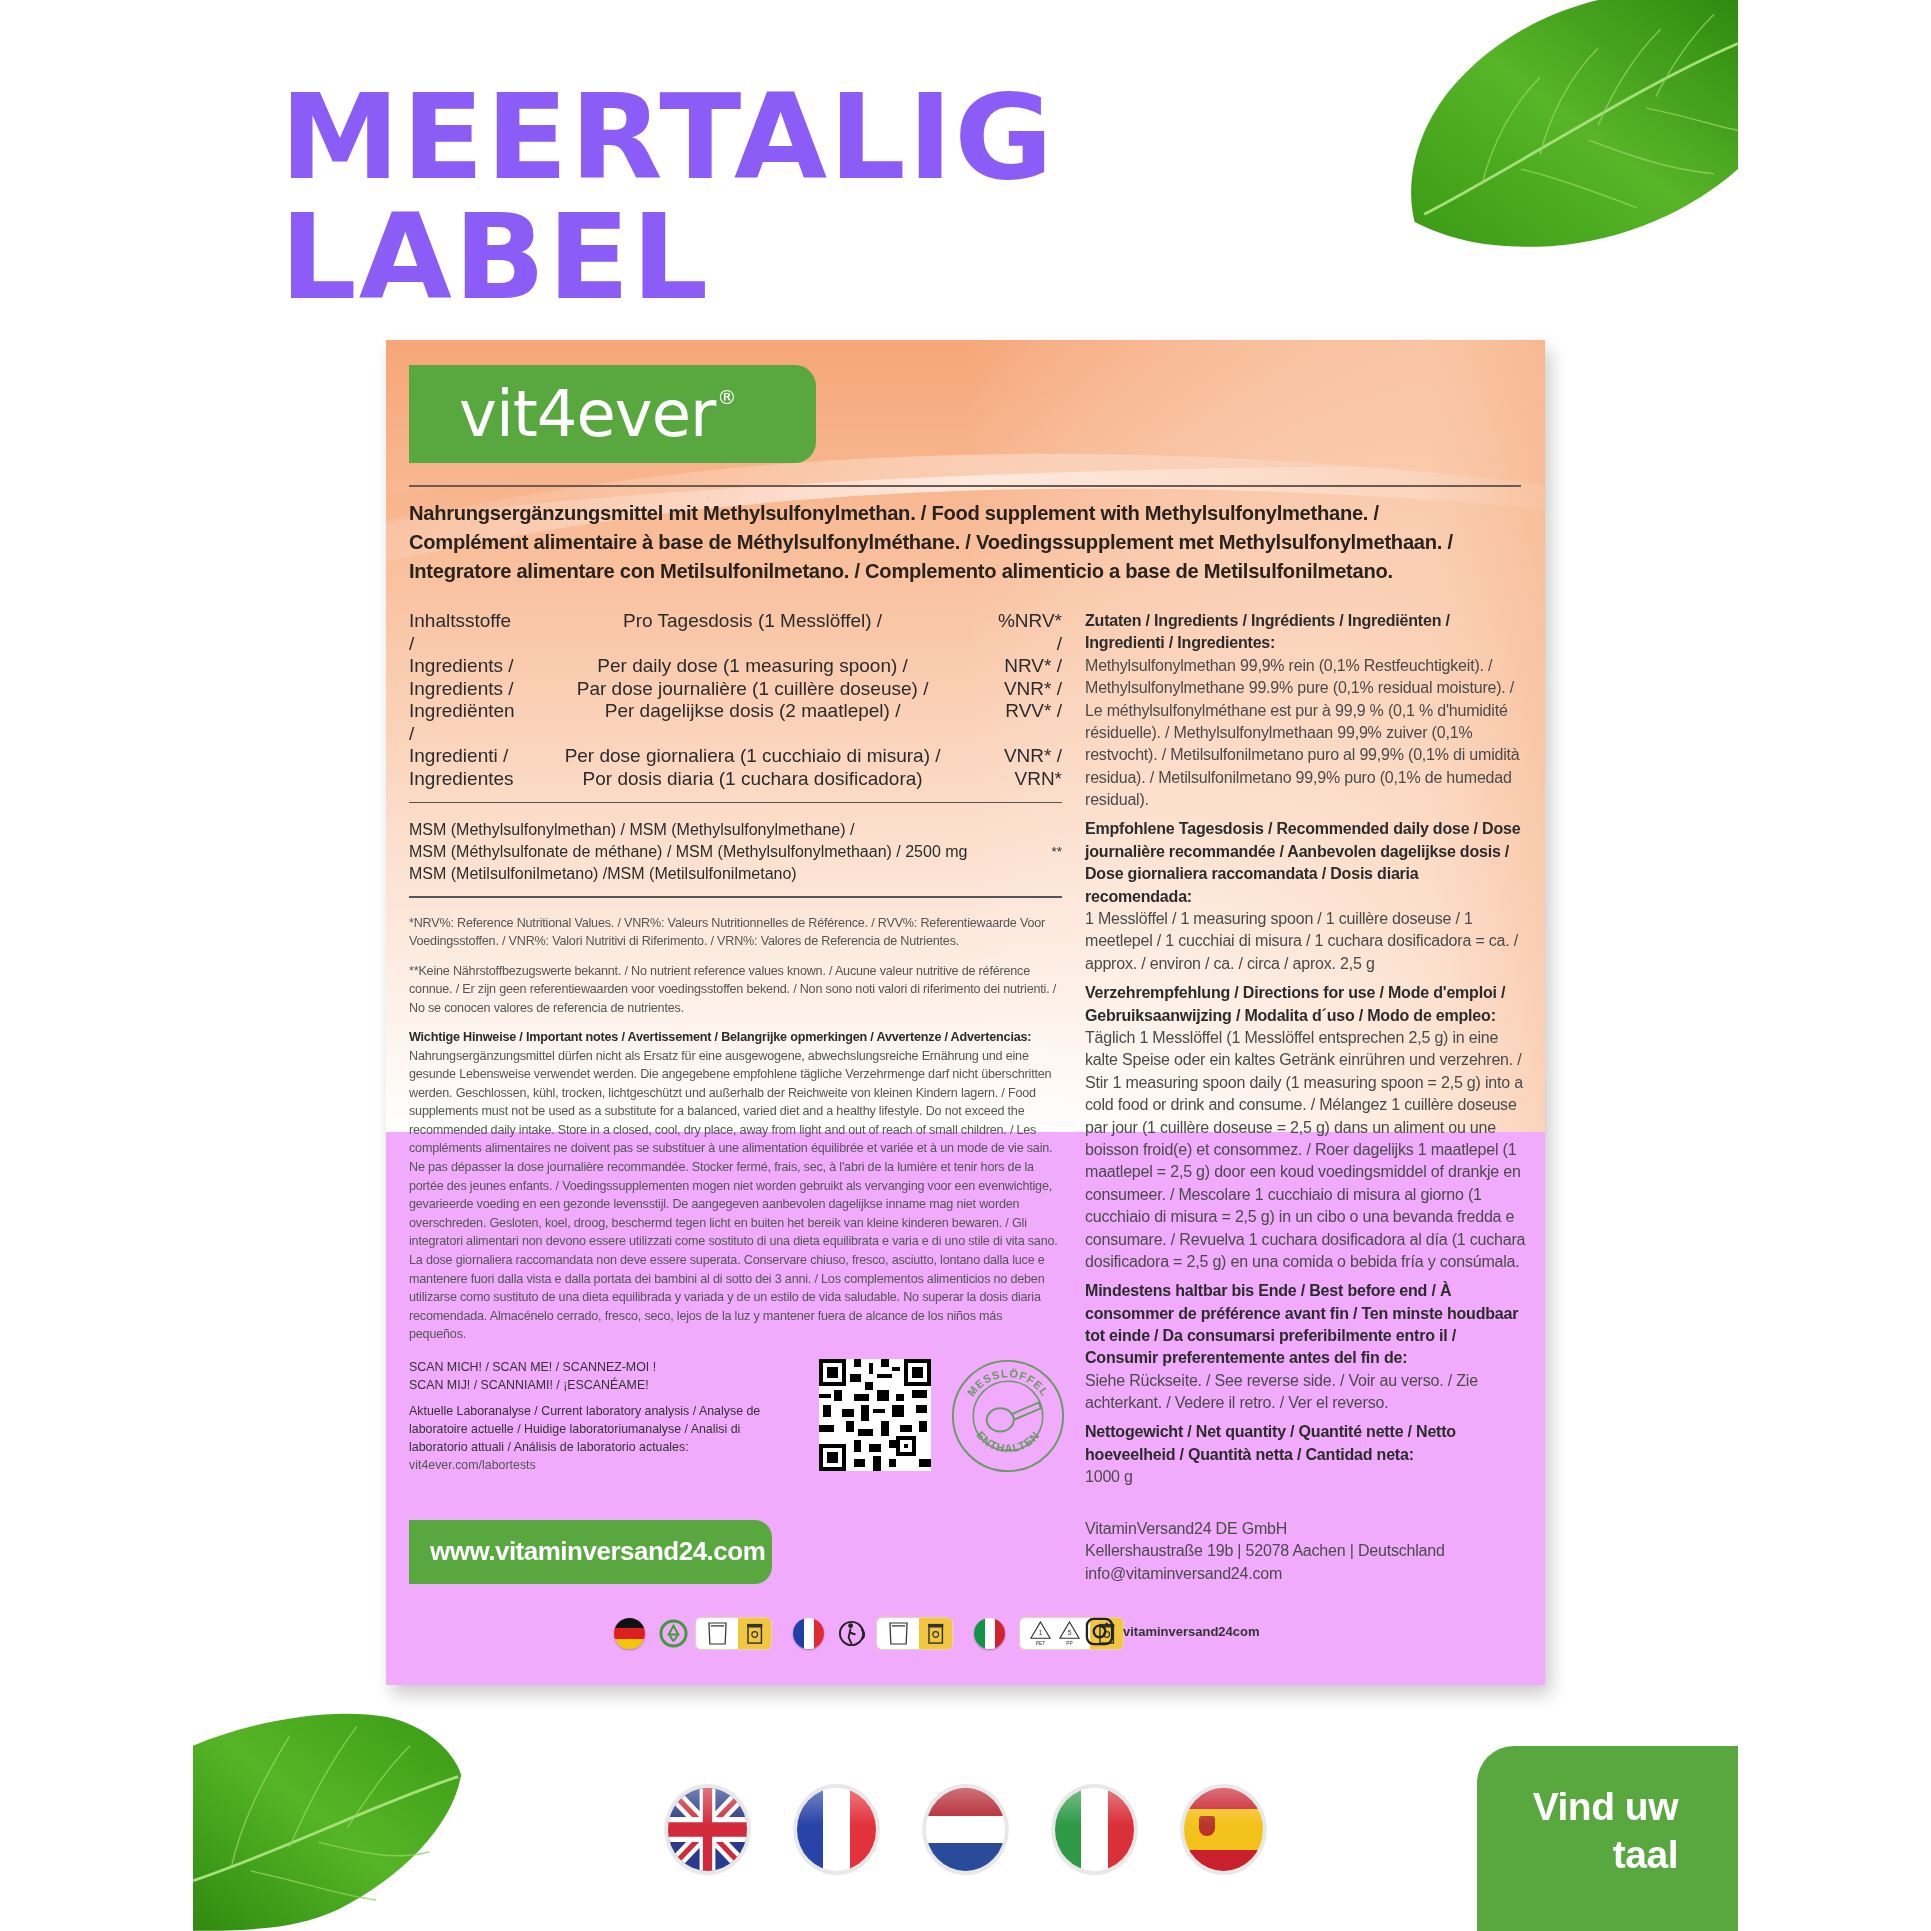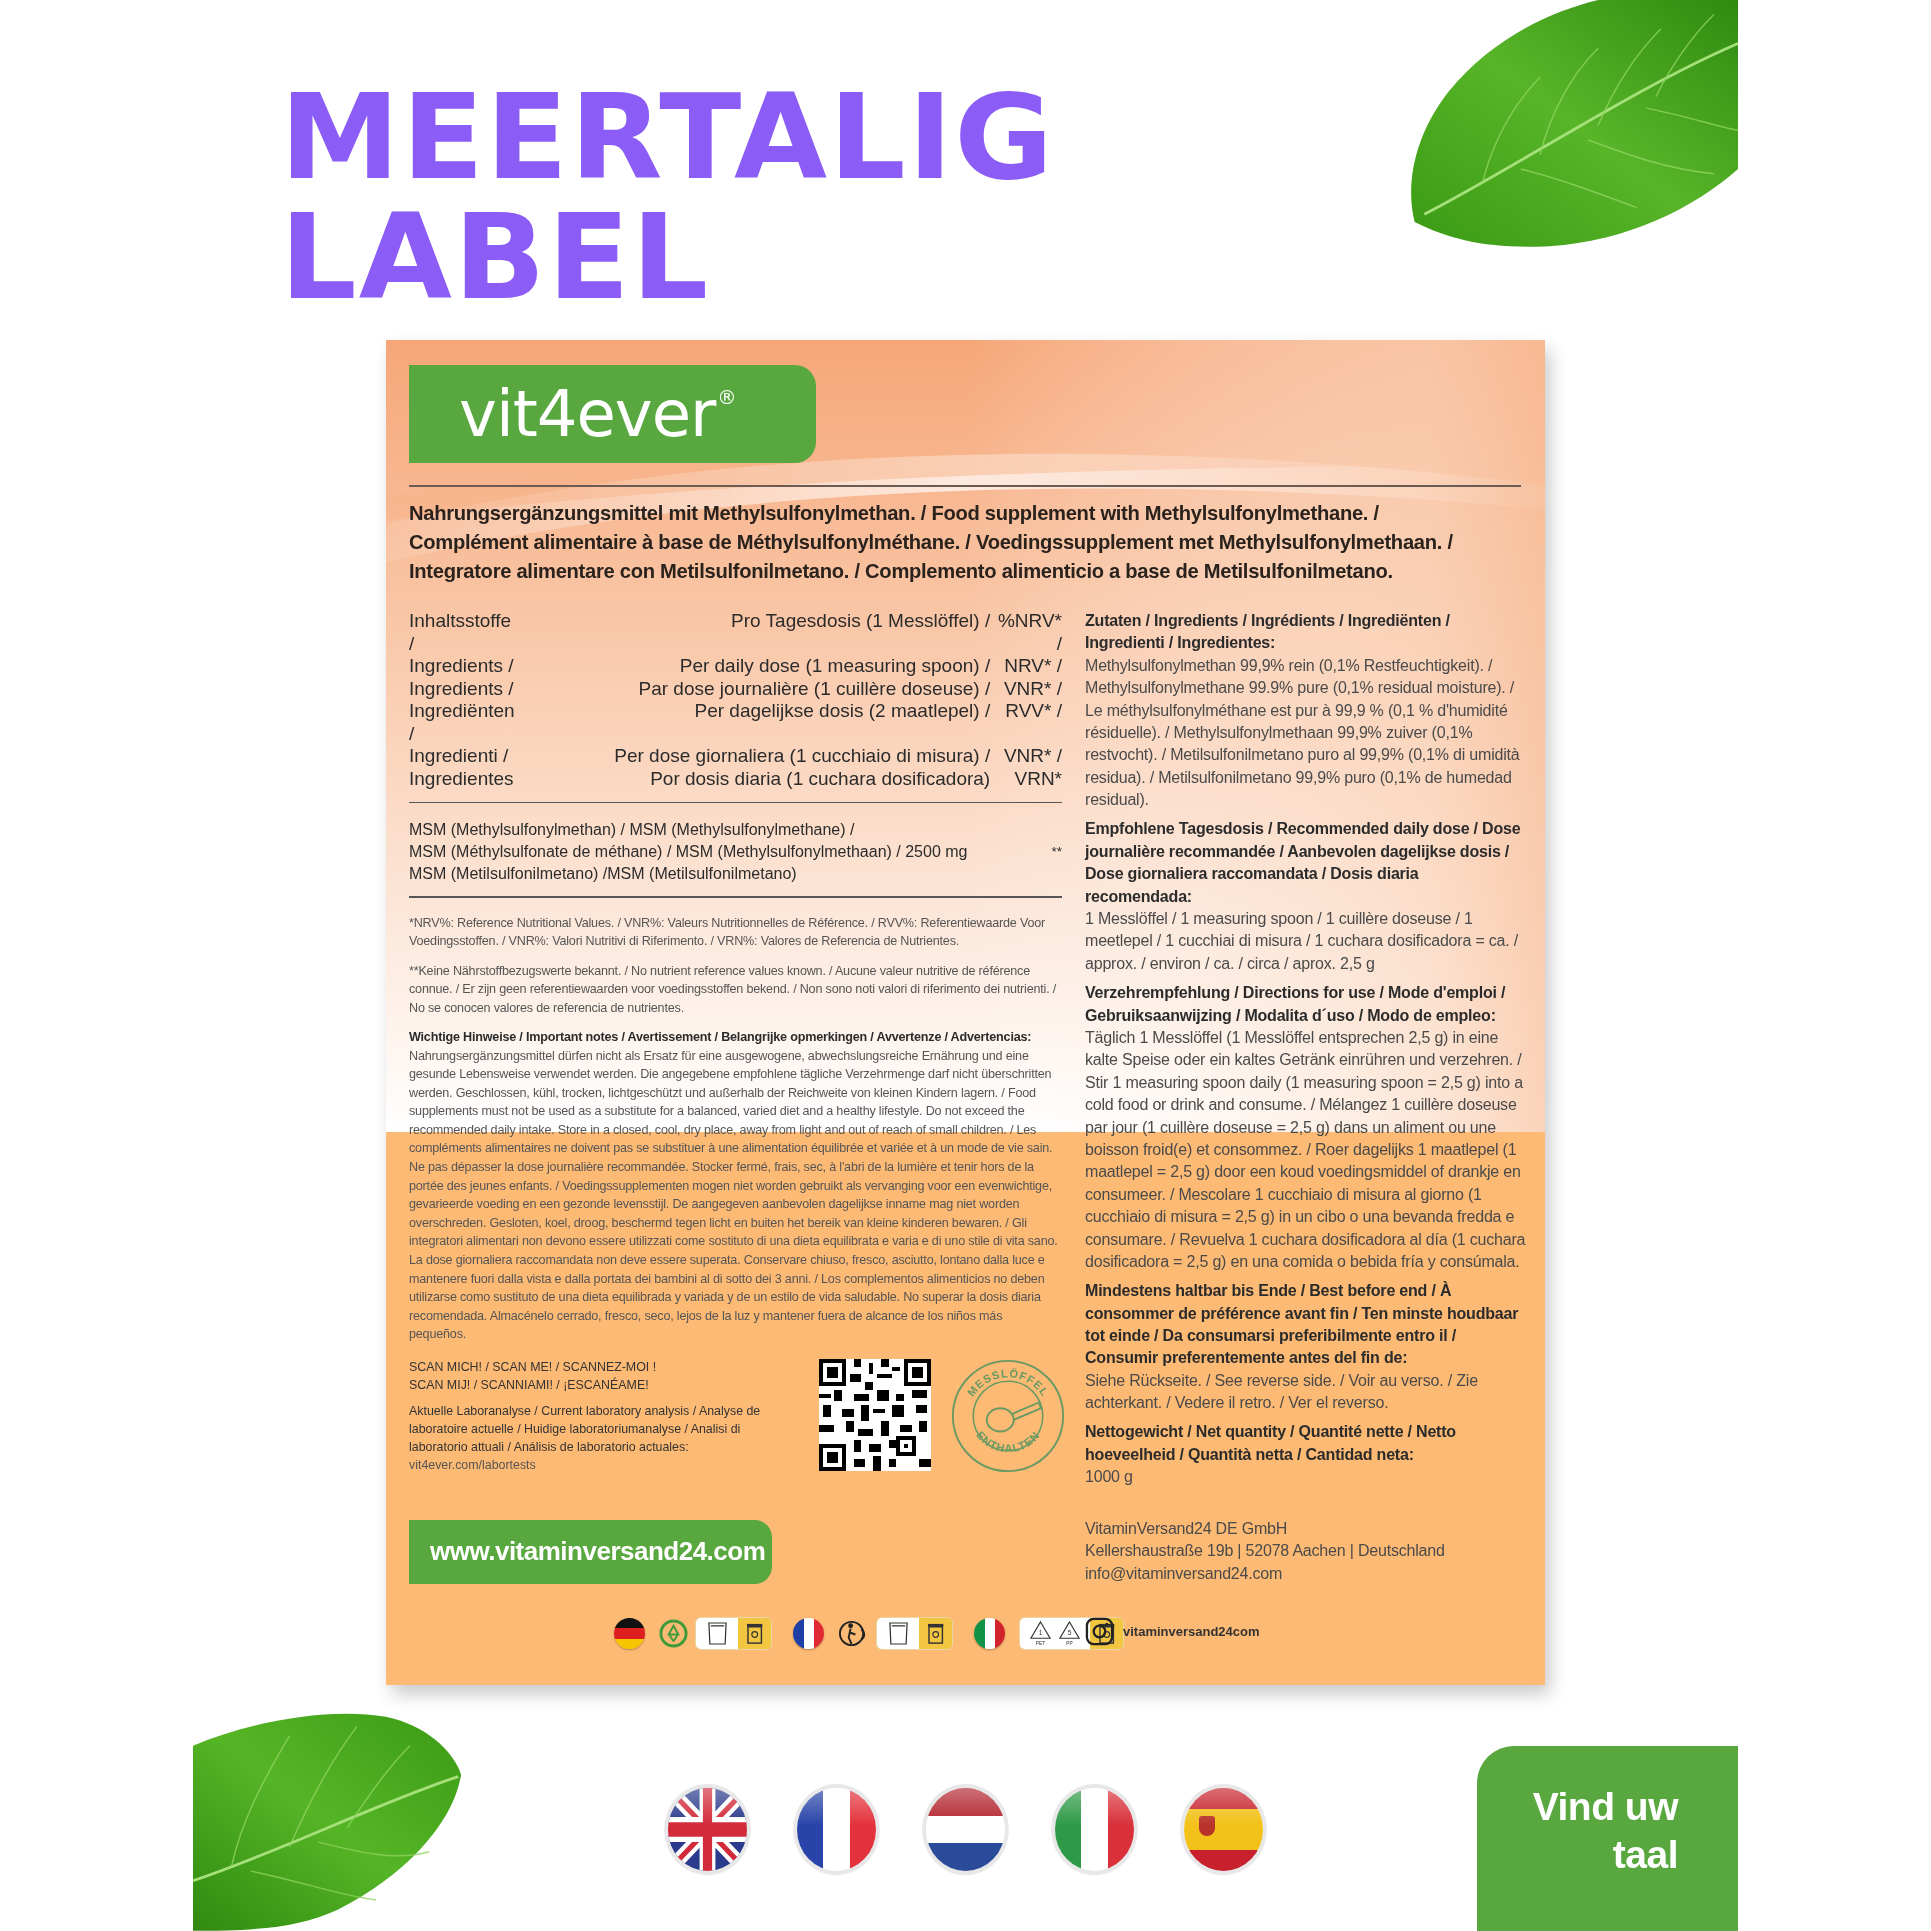--- a/index.html
+++ b/index.html
@@ -11,21 +11,21 @@
 
   .hero-title {
     position: absolute; left: 280px; top: 77px;
     font-family: "DejaVu Sans", sans-serif; font-weight: 700;
     font-size: 118px; line-height: 120px; letter-spacing: 1.9px; color: #8b5cf6;
   }
   .hero-title span { display: block; transform: scaleX(1.02); transform-origin: left; }
 
   .card {
     position: absolute; left: 386px; top: 340px; width: 1159px; height: 1345px;
-    background: #fdba74;
+    background: #f0abfc;
     box-shadow: 5.8px 9.7px 17.4px rgba(0,0,0,0.22);
     overflow: hidden;
   }
   .card-bg {
     position: absolute; left: 0; top: 0; width: 100%; height: 792px;
   }
   .logo-box {
     position: absolute; left: 23px; top: 25px; width: 407px; height: 98px;
     background: #58a83f; border-radius: 0 21px 21px 0;
     display: flex; align-items: center; padding-left: 50px;
@@ -41,21 +41,21 @@
   .intro {
     position: absolute; left: 23px; top: 158px; width: 1120px;
     font-family: "Liberation Sans", sans-serif; font-weight: 700; font-size: 21px; line-height: 29px;
     color: #2a221d; letter-spacing: -0.3px; transform: scaleX(0.96); transform-origin: left;
   }
 
   .col-left { position: absolute; left: 23px; top: 270px; width: 653px; }
   .col-right { position: absolute; left: 699px; top: 270px; width: 444px; }
 
   .nutri-head { display: grid; grid-template-columns: 106px 1fr 66px; font-size: 19px; line-height: 22.5px; color: #2b2b2b; }
-  .nutri-head .c2 { text-align: right; padding-right: 5.8px; }
+  .nutri-head .c2 { text-align: center; padding-right: 5.8px; }
   .nutri-head .c3 { text-align: right; }
   .rule { height: 1.9px; background: #555; margin: 11.6px 0 15.4px; }
   .msm { display: grid; grid-template-columns: 1fr 39px; font-size: 16px; line-height: 22px; color: #2b2b2b; }
   .msm .stars { align-self: center; text-align: right; font-size: 13.5px; }
   .fine { font-size: 12.6px; line-height: 18.6px; color: #555; letter-spacing: -0.2px; }
   .fine p { margin-bottom: 10.6px; }
   .fine b { color: #2b2b2b; }
   .scan-block { position: relative; margin-top: 13.5px; height: 251px; }
   .scan-text { font-size: 12.4px; line-height: 18px; color: #333; width: 377px; }
   .scan-text p { margin-bottom: 8.7px; }

